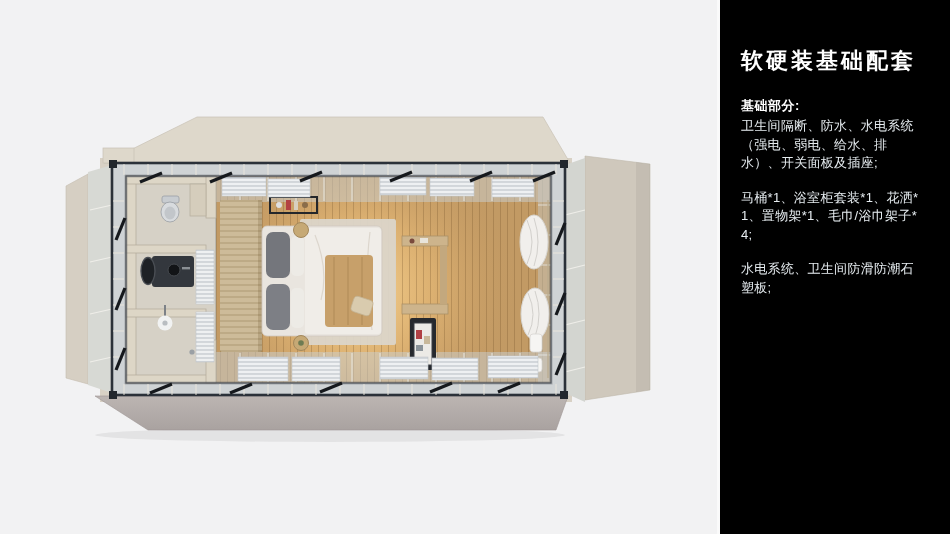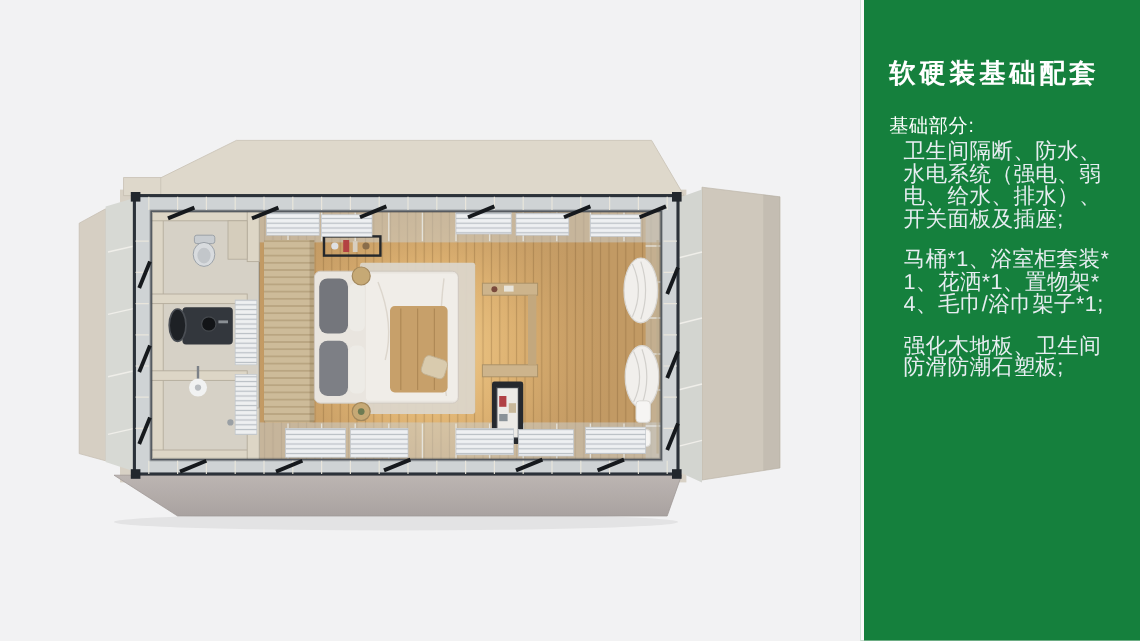--- a/index.html
+++ b/index.html
@@ -6,33 +6,33 @@
   body{
     width:950px;height:534px;overflow:hidden;
     background:#f2f2f3;
     font-family:"Liberation Sans","DejaVu Sans",sans-serif;
   }
   .stage{display:flex;width:950px;height:534px}
   .plan-area{width:717px;height:534px;position:relative;background:#f2f2f3}
   .plan-area svg{display:block}
   .panel{
     width:233px;height:534px;box-sizing:border-box;
-    background:#15803d;border-left:3px solid #fafafa;
+    background:#000000;border-left:3px solid #fafafa;
     color:#ffffff;padding:0 14px 0 21px;
   }
   .panel-title{
     font-size:22px;line-height:30px;font-weight:bold;
     letter-spacing:3px;margin:46px 0 0;white-space:nowrap;
   }
   .spec-section{margin-top:16px}
   .spec-section.first{margin-top:20px}
-  .spec-heading{font-size:16px;line-height:19px;font-weight:normal;letter-spacing:.5px;margin:0;color:#ffffff}
+  .spec-heading{font-size:13px;line-height:19px;font-weight:bold;letter-spacing:.5px;margin:0;color:#ffffff}
   .spec-body{
-    font-size:18px;line-height:18.5px;letter-spacing:.3px;
-    margin:2px 12px 0;color:#e7edf1;width:178px;
+    font-size:13px;line-height:18.5px;letter-spacing:.3px;
+    margin:2px 0 0;color:#e7edf1;width:178px;
     word-break:break-all;
   }
 </style>
 </head>
 <body>
 
 <div class="stage">
 
   <div class="plan-area">
     <svg width="717" height="534" viewBox="0 0 717 534">
@@ -261,21 +261,21 @@
     <h1 class="panel-title">软硬装基础配套</h1>
 
     <section class="spec-section first">
       <h2 class="spec-heading">基础部分:</h2>
       <p class="spec-body">卫生间隔断、防水、水电系统（强电、弱电、给水、排水）、开关面板及插座;</p>
     </section>
 
 
 
     <section class="spec-section">
-      <p class="spec-body">马桶*1、浴室柜套装*1、花洒*1、置物架*4、毛巾/浴巾架子*1;</p>
+      <p class="spec-body">马桶*1、浴室柜套装*1、花洒*1、置物架*1、毛巾/浴巾架子*4;</p>
     </section>
 
     <section class="spec-section">
-      <p class="spec-body">强化木地板、卫生间防滑防潮石塑板;</p>
+      <p class="spec-body">水电系统、卫生间防滑防潮石塑板;</p>
     </section>
   </aside>
 
 </div>
 
 </body></html>

